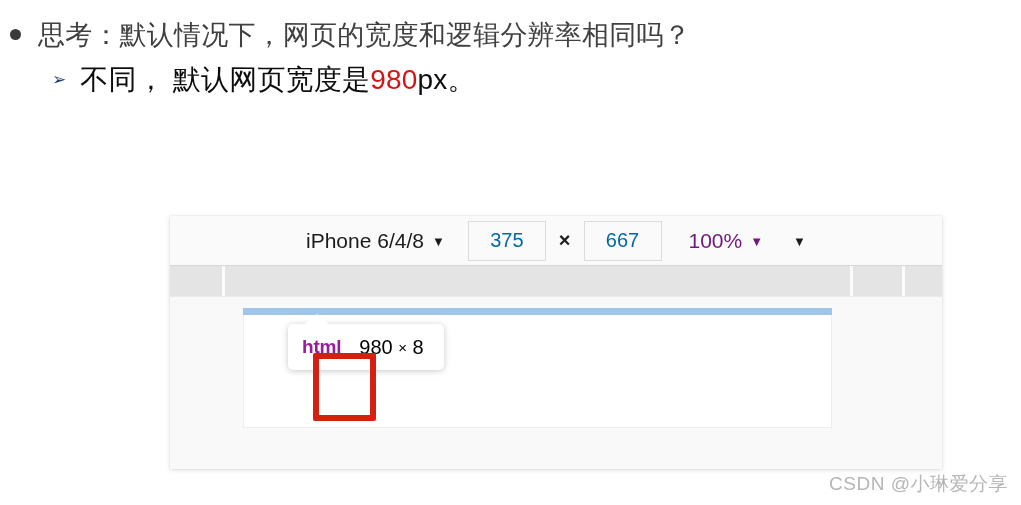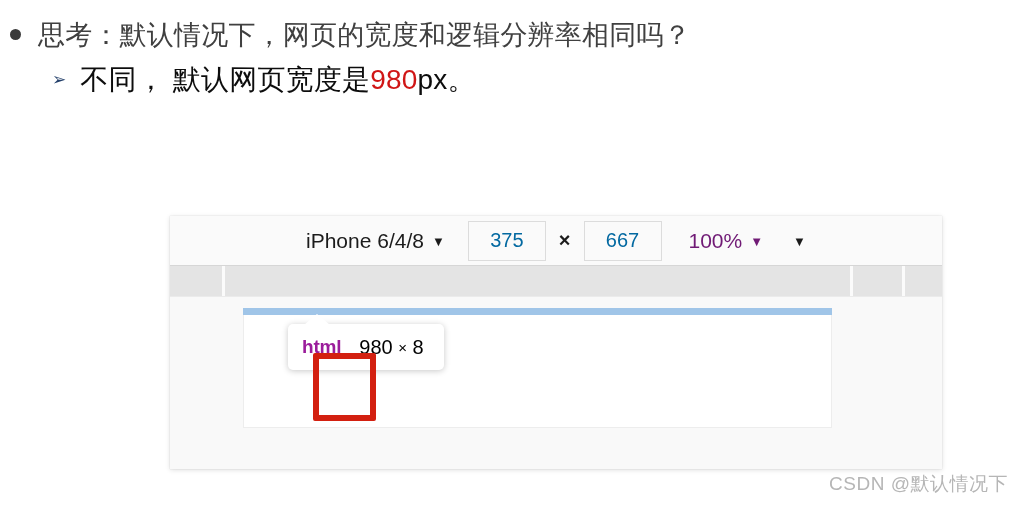--- a/index.html
+++ b/index.html
@@ -315,13 +315,13 @@
       <span class="tt-tag">html</span>
       <span class="tt-dims"><span>980</span> <span class="times">×</span> <span>8</span></span>
     </div>
 
   </div>
 
 </div>
 
 <div class="red-box"></div>
 
-<div class="watermark">CSDN @默认情况下</div>
+<div class="watermark">CSDN @小琳爱分享</div>
 
 </body></html>

